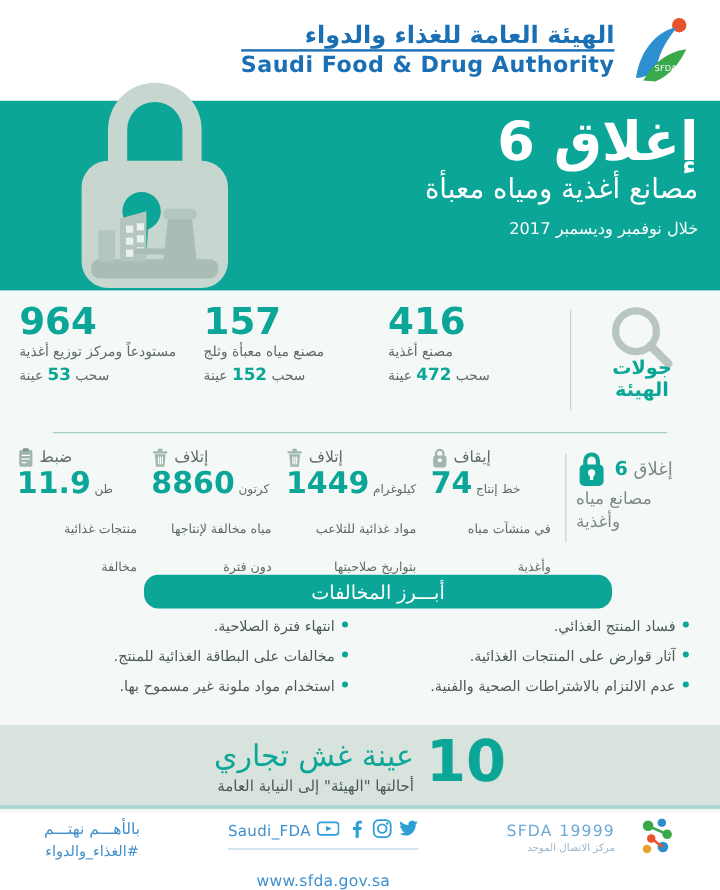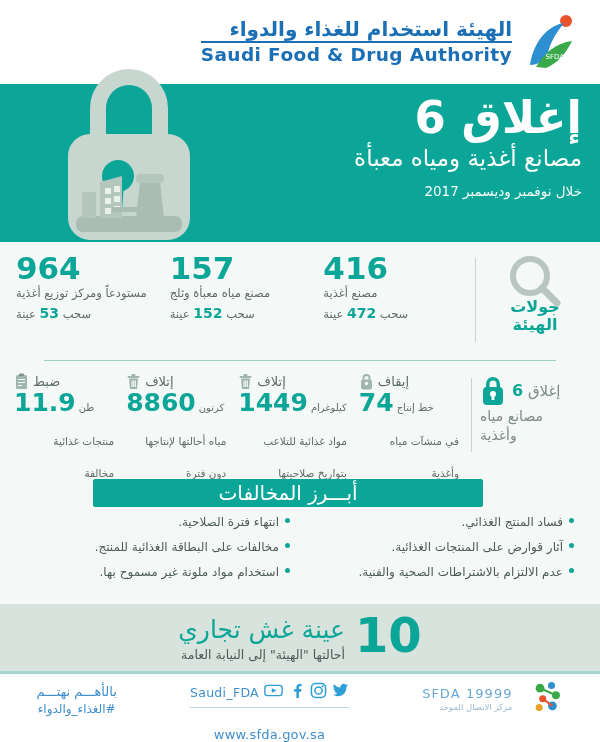--- a/index.html
+++ b/index.html
@@ -143,25 +143,25 @@
   }
   .r2-num { font-size: 25px; font-weight: bold; color: #0ba697; line-height: 1.1; }
   .r2-unit { font-size: 10px; color: #5e6b66; }
   .r2-desc {
     font-size: 10.5px; color: #5e6b66; line-height: 1.45; text-align: right;
     margin-top: 17px;
   }
 
   
   .pill {
-    position: absolute; top: 479px; left: 93px;
-    width: 390px; height: 28px; border-radius: 2px;
+    position: absolute; top: 479px; left: 120px;
+    width: 390px; height: 28px; border-radius: 12px;
     background: #0ba697; color: #fff;
     display: flex; align-items: center; justify-content: center;
-    font-size: 20px; letter-spacing: 1px;
+    font-size: 16px; letter-spacing: 1px;
   }
   .viol {
     position: absolute; top: 514px; left: 0; width: 600px;
     display: flex; flex-direction: row; direction: rtl; padding: 0 16px;
   }
   .viol-col { flex: 1 1 0; padding: 0 10px; }
   .viol-item {
     display: flex; flex-direction: row; align-items: baseline;
     justify-content: flex-start; gap: 6px;
     font-size: 12px; color: #4c5a55; line-height: 1.35; height: 25px;
@@ -220,21 +220,21 @@
   <div class="logobar">
     <div class="logo-mark">
       <svg viewBox="0 0 62 58" width="62" height="58">
         <circle cx="46" cy="8" r="6" fill="#e8532b"></circle>
         <path d="M10 52 C14 26 30 12 44 10 C36 20 30 30 28 40 C24 48 18 52 10 52 Z" fill="#2e8fd0"></path>
         <path d="M16 54 C24 40 36 30 52 28 C46 40 38 50 26 55 Z" fill="#3aa94a"></path>
         <text x="44" y="46" font-size="7" fill="#ffffff" font-family="DejaVu Sans, sans-serif">SFDA</text>
       </svg>
     </div>
     <div class="logo-text">
-      <div class="logo-ar">الهيئة استخدام للغذاء والدواء</div>
+      <div class="logo-ar">الهيئة العامة للغذاء والدواء</div>
       <div class="logo-en">Saudi Food &amp; Drug Authority</div>
     </div>
   </div>
 
   <div class="hero">
     <div class="padlock">
       <svg viewBox="0 0 154 182" width="154" height="182">
         <path d="M38 78 L38 44 A39 39 0 0 1 116 44 L116 78 L100 78 L100 44 A23 23 0 0 0 54 44 L54 78 Z" fill="#c7d6cf"></path>
         <rect x="16" y="70" width="122" height="106" rx="22" fill="#c7d6cf"></rect>
         <rect x="24" y="152" width="106" height="16" rx="7" fill="#a9bdb4"></rect>
@@ -387,21 +387,21 @@
               <rect x="7.2" y="7.5" width="1" height="6.5" fill="#ffffff"></rect>
               <rect x="8.8" y="7.5" width="1" height="6.5" fill="#ffffff"></rect>
             </svg>
           </div>
           <div class="r2-head-txt">إتلاف</div>
         </div>
         <div class="r2-numline">
           <div class="r2-num">8860</div>
           <div class="r2-unit">كرتون</div>
         </div>
-        <div class="r2-desc">مياه أحالتها لإنتاجها</div>
+        <div class="r2-desc">مياه مخالفة لإنتاجها</div>
         <div class="r2-desc">دون فترة</div>
       </div>
 
       <div class="r2-cell">
         <div class="r2-head">
           <div class="r2-icon">
             <svg viewBox="0 0 15 17" width="15" height="17">
               <rect x="2" y="2" width="11" height="14" rx="1.5" fill="#9fb5ad"></rect>
               <rect x="5" y="0.5" width="5" height="2.6" rx="1" fill="#7e938b"></rect>
               <rect x="4" y="6" width="7" height="1" fill="#ffffff"></rect>

